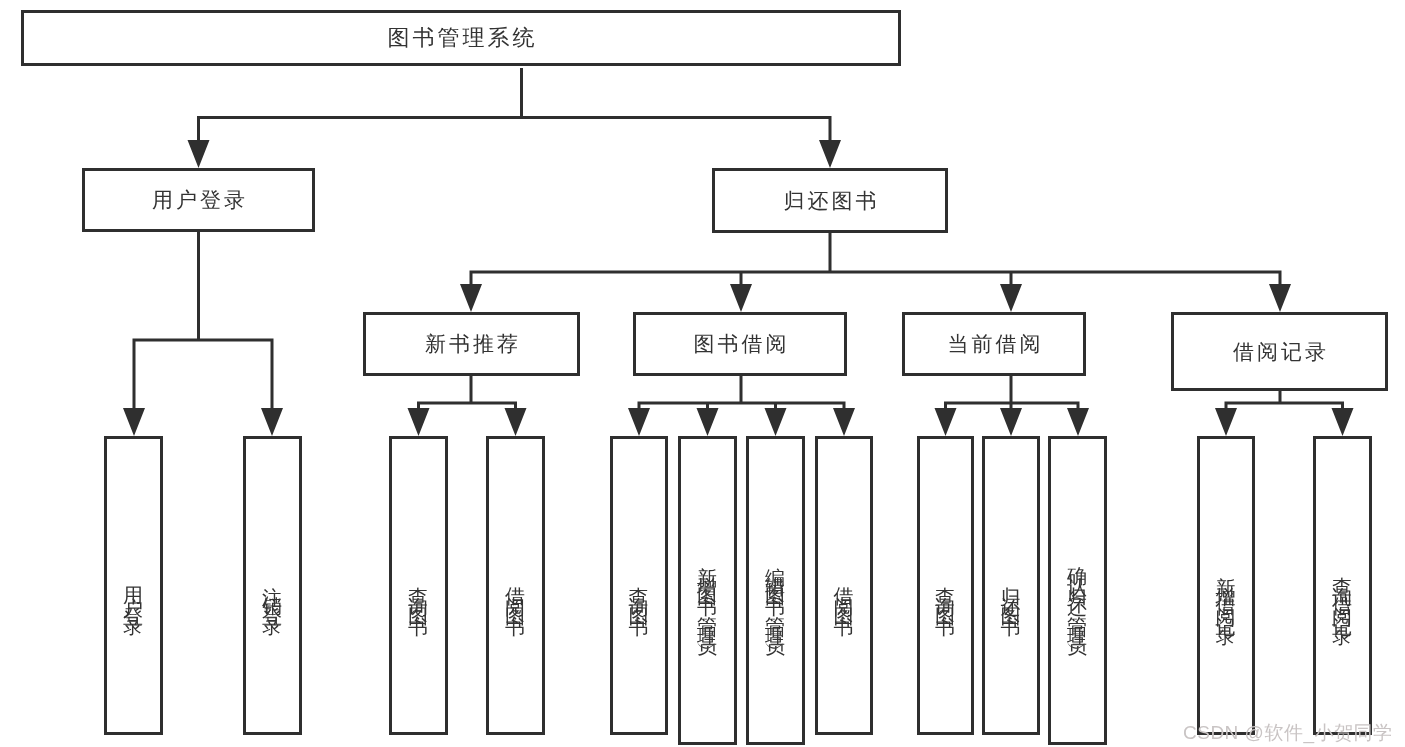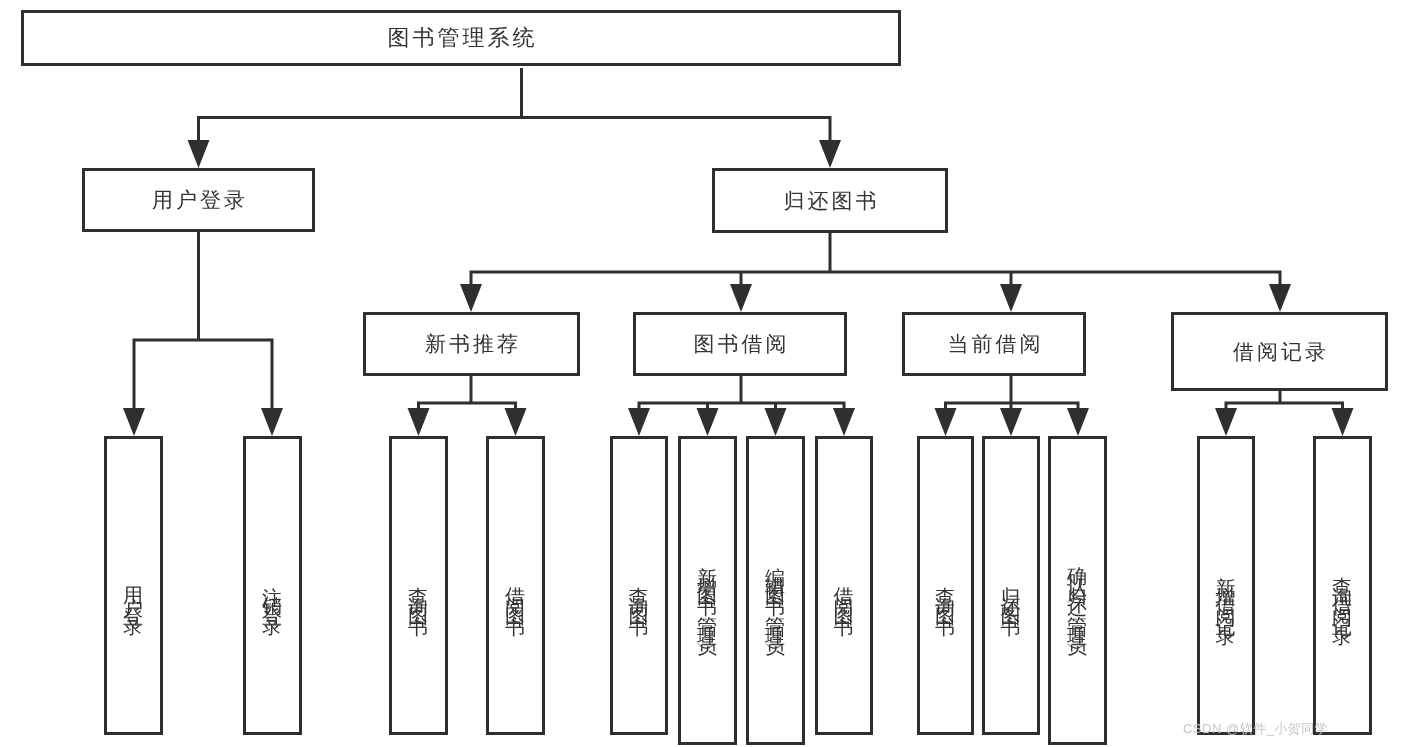--- a/index.html
+++ b/index.html
@@ -41,21 +41,21 @@
     font-size: 20px;
     letter-spacing: 10px;
     line-height: 1;
     white-space: nowrap;
     transform: translateY(5px); 
   }
   .watermark {
     position: absolute;
     left: 1183px;
     top: 720px;
-    font-size: 13px;
+    font-size: 19px;
     letter-spacing: 0.5px;
     color: #c9c4c4;
     white-space: nowrap;
     z-index: 5;
   }
 </style>
 </head>
 <body>
 
 <div class="canvas">

